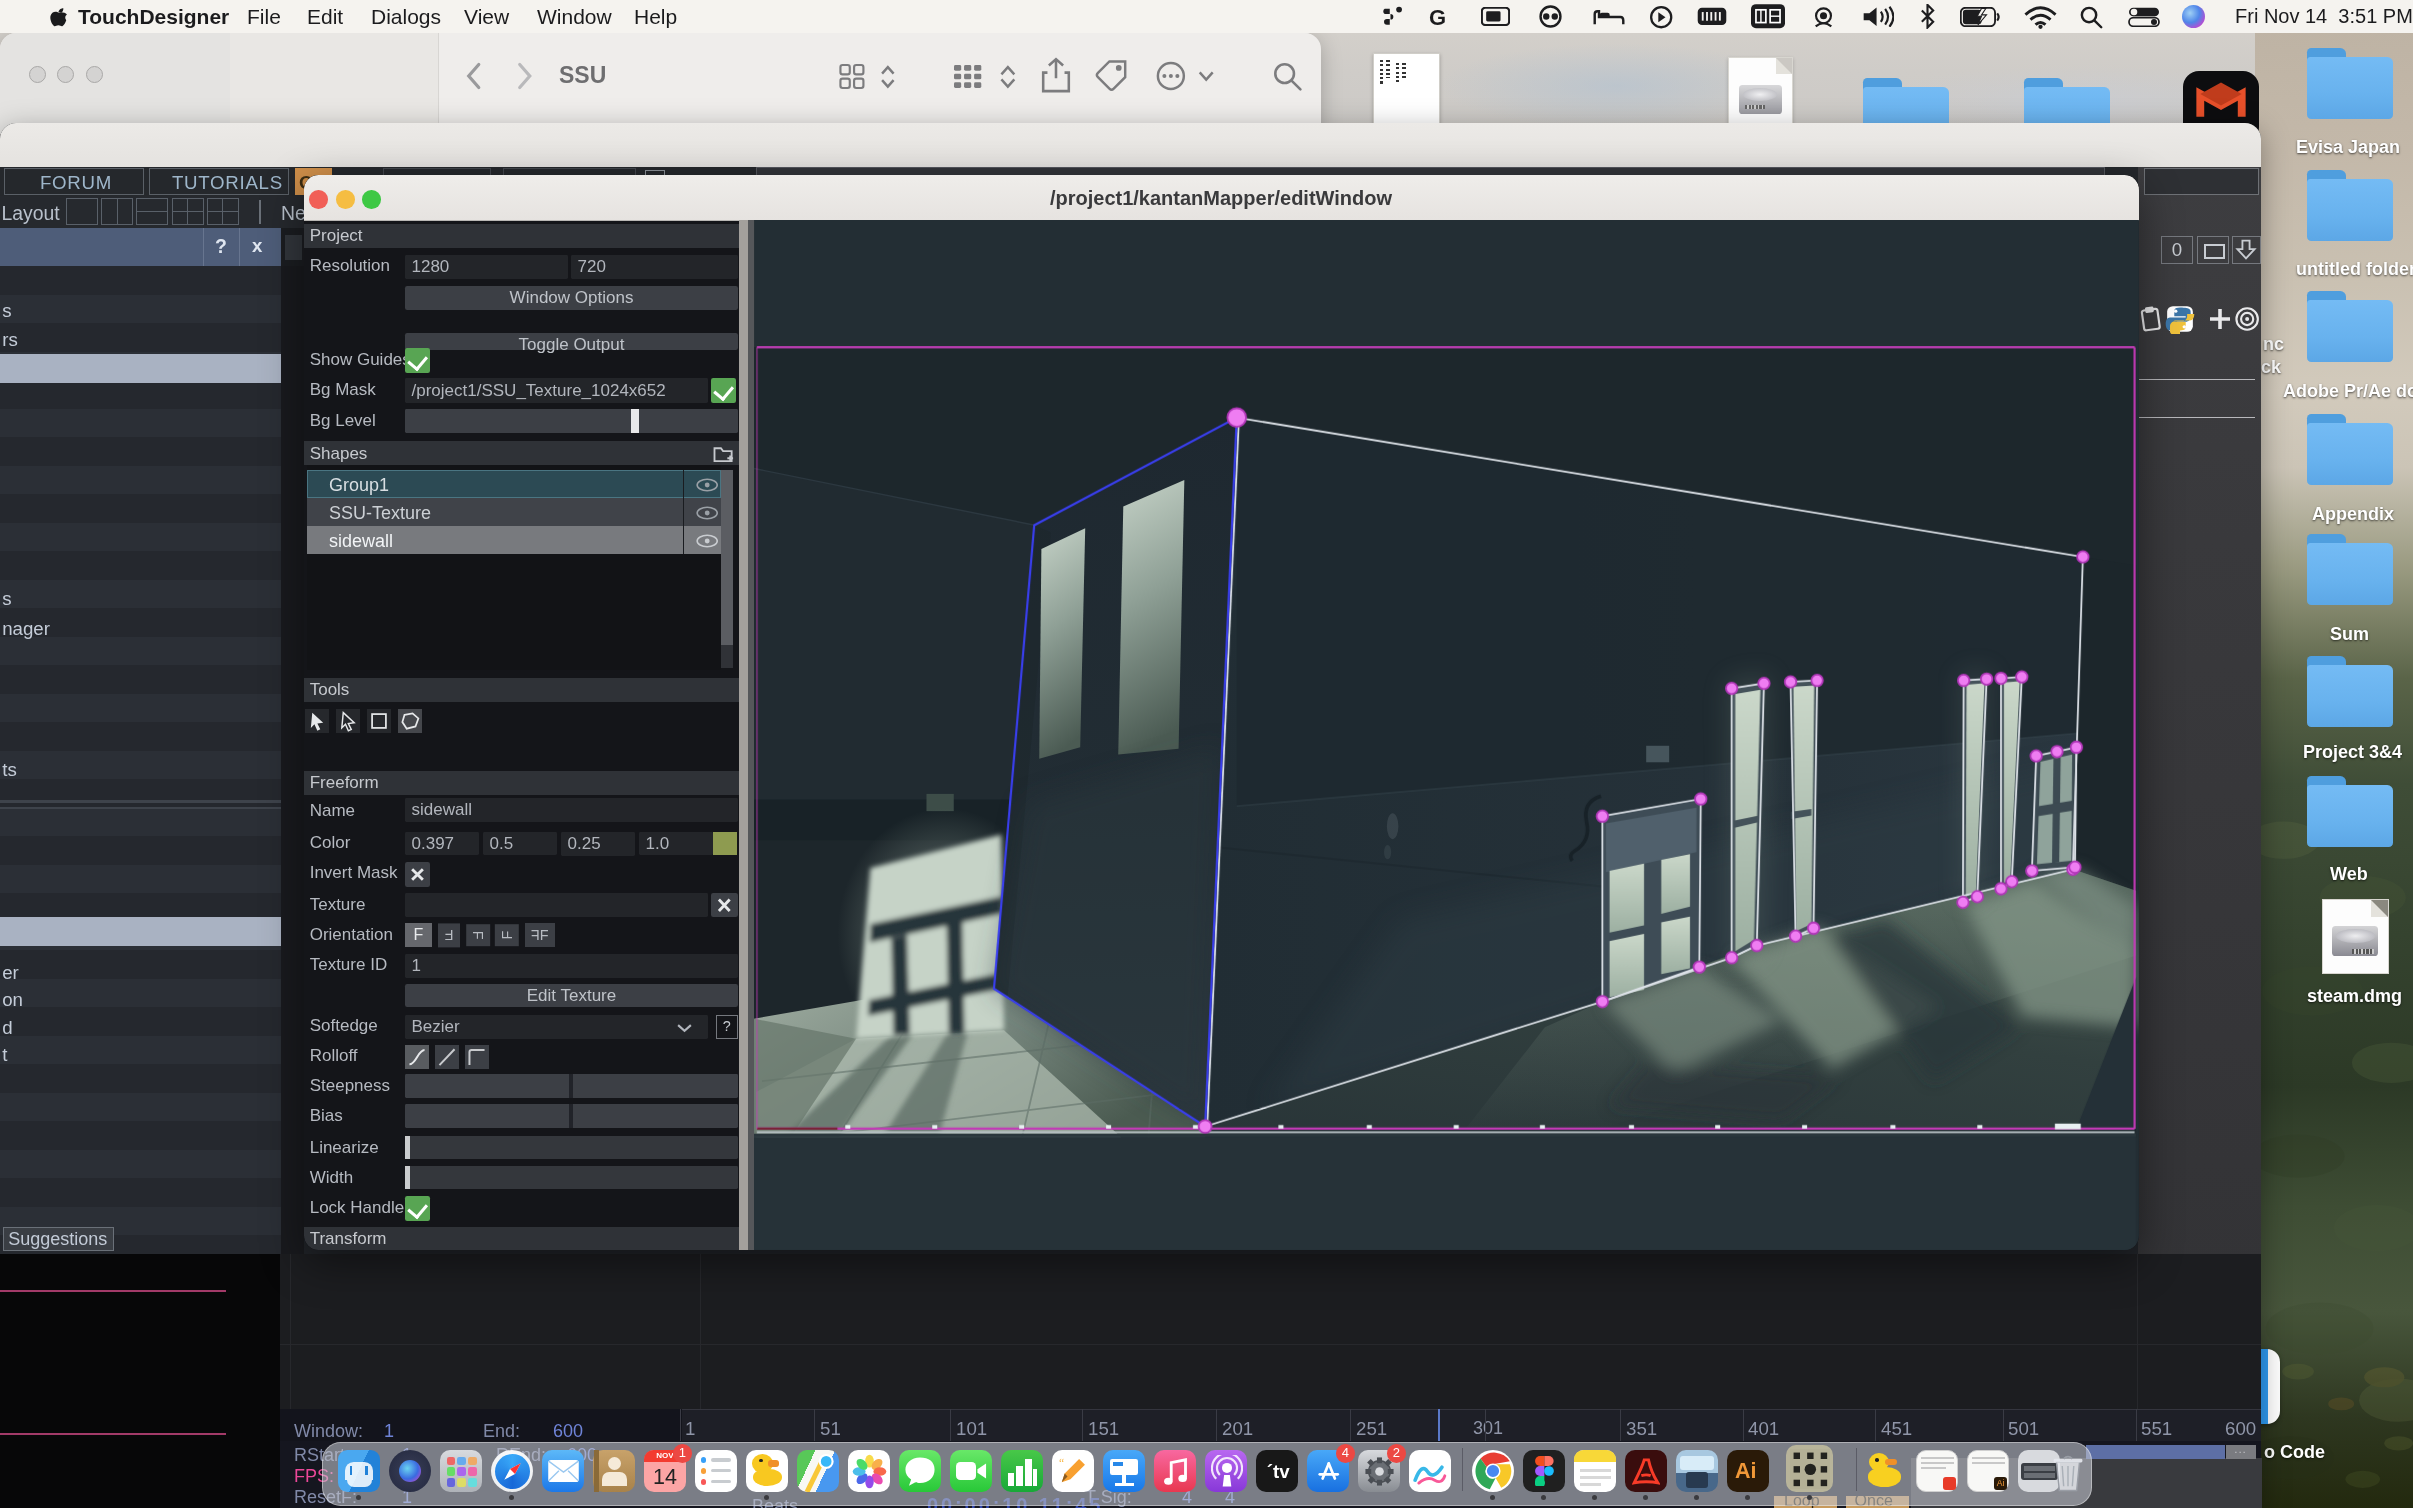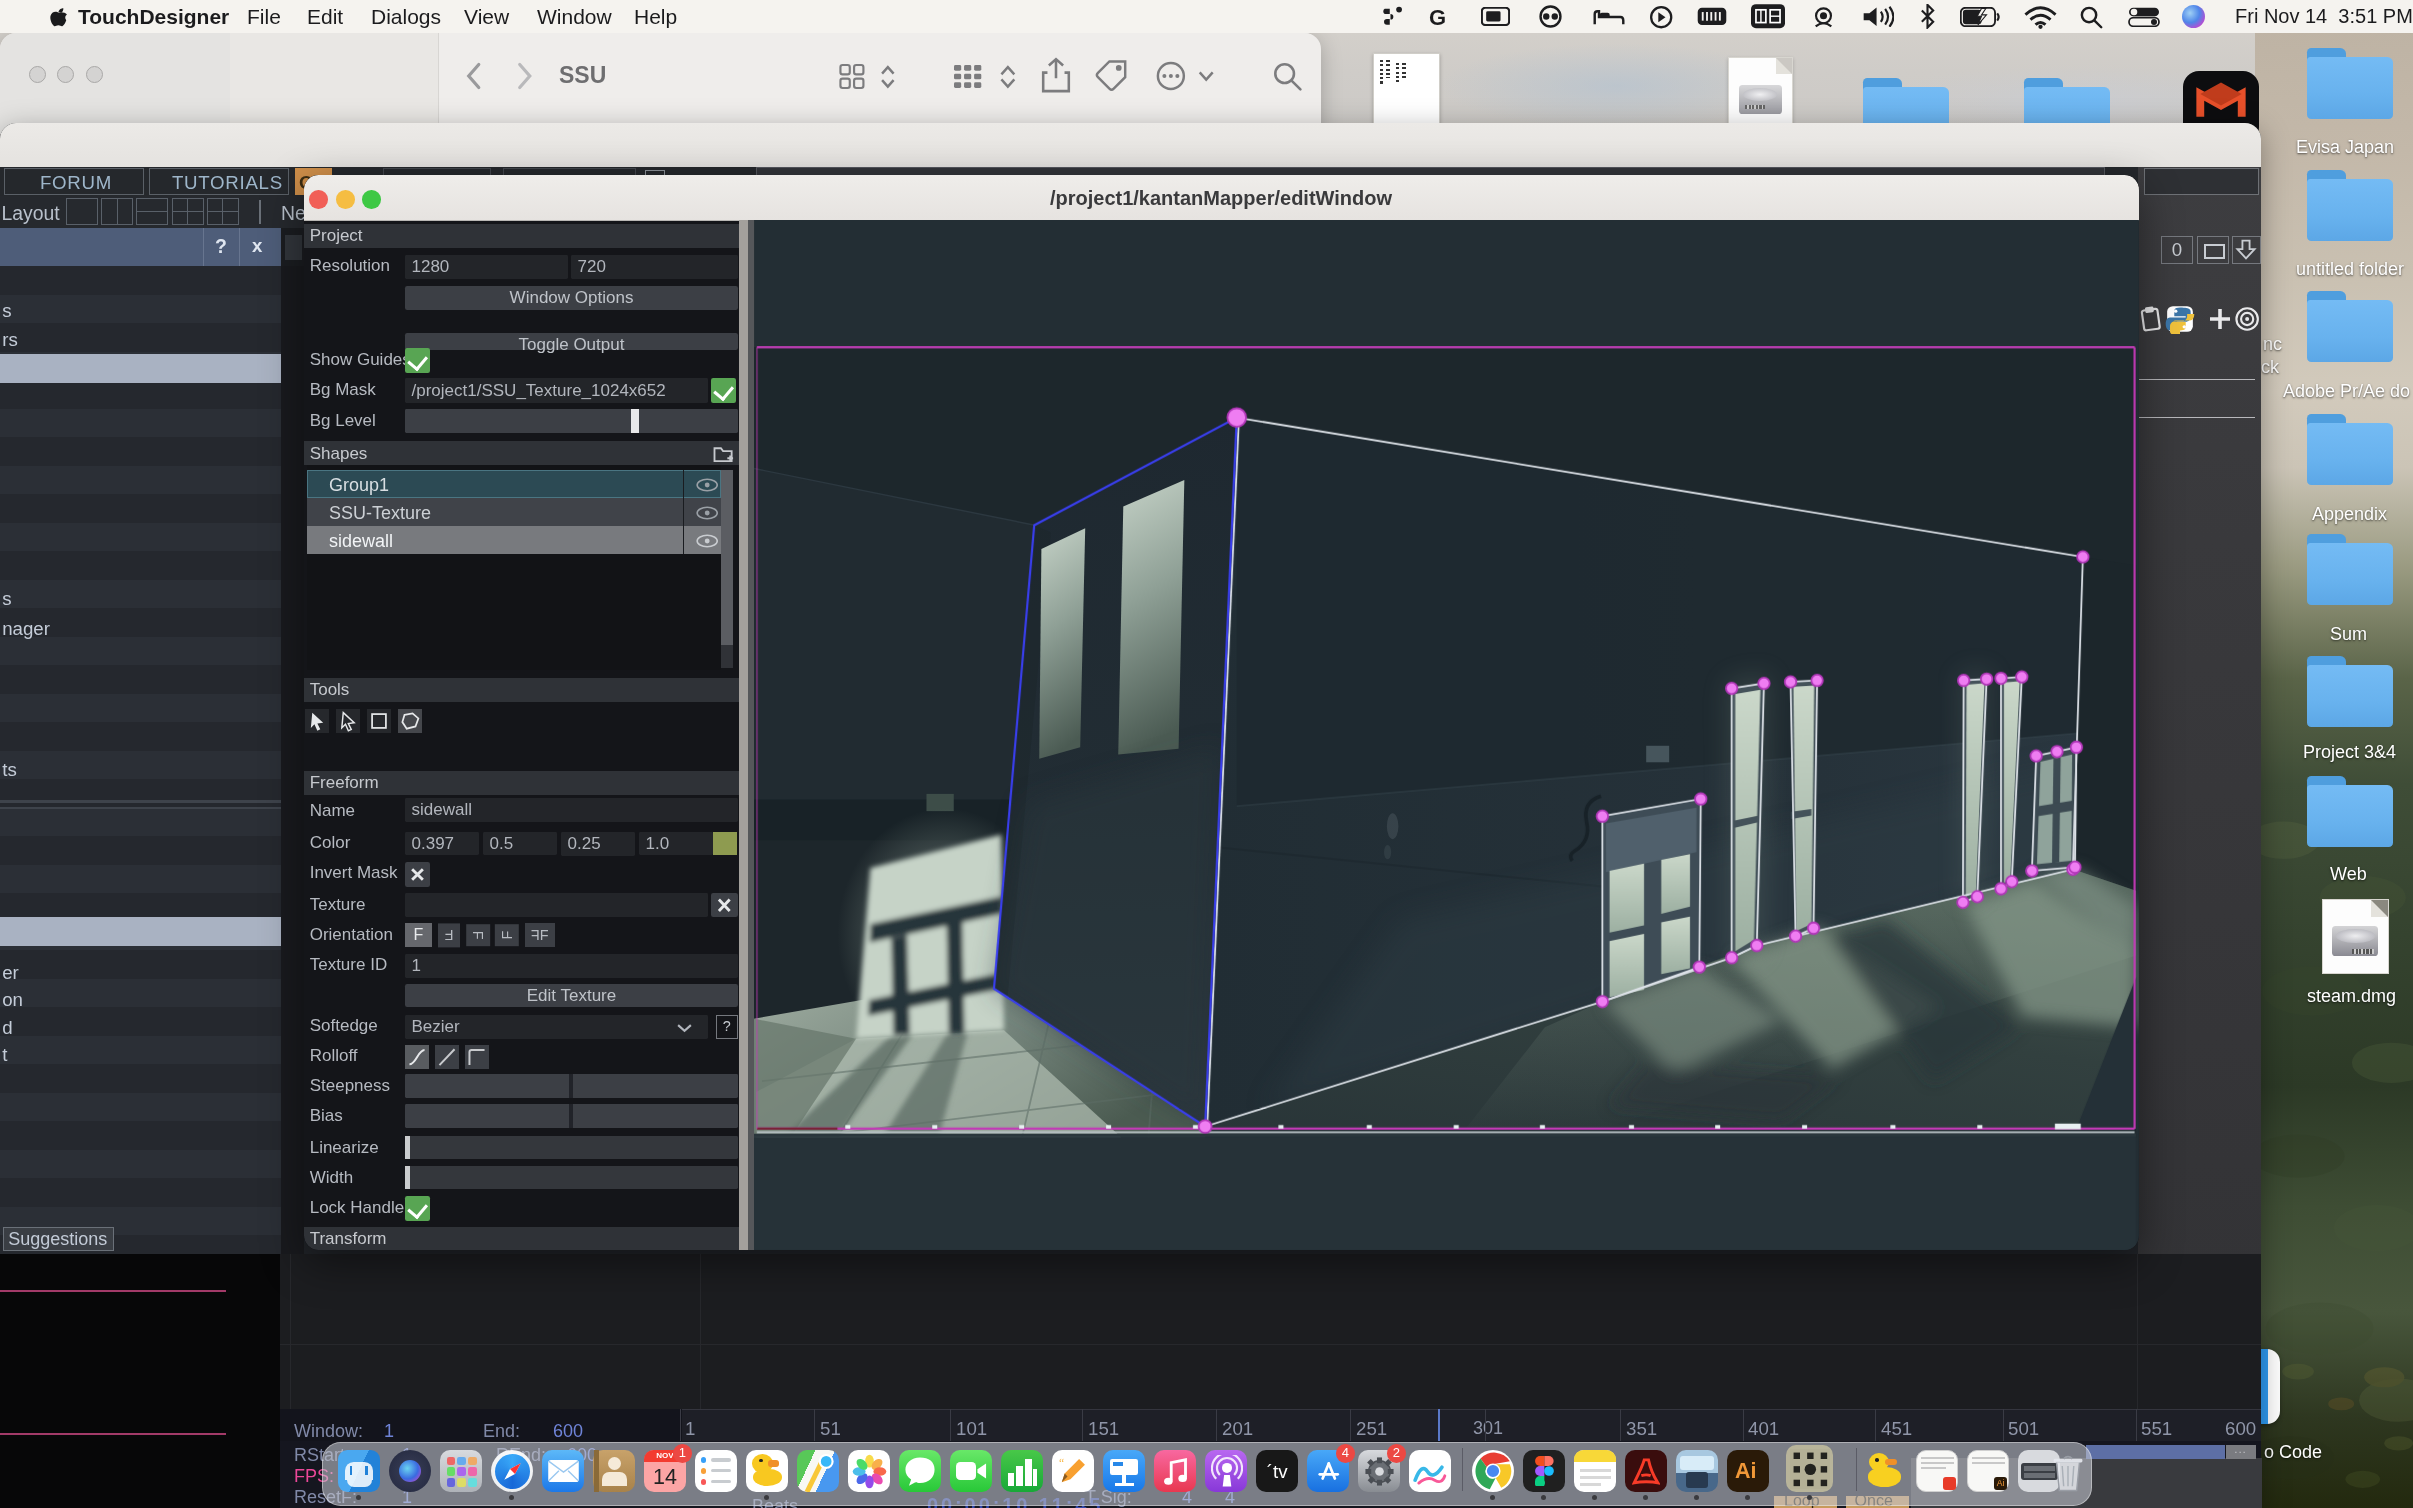--- a/index.html
+++ b/index.html
@@ -14,21 +14,21 @@
   .kbtn{position:absolute;background:#3c3f45;border-radius:2.2px;font-size:17px;color:#bfc3c9;text-align:center}
   .kslider{position:absolute;background:#3c3f45;border-radius:1.4px}
   .kcheck{position:absolute;width:25px;height:25px;background:#58a553;border-radius:2.2px}
   .kcheck:after{content:"";position:absolute;left:5.7px;top:3.6px;width:10px;height:14.4px;border:solid #fff;border-width:0 3.6px 3.6px 0;transform:rotate(40deg)}
   .ttl{position:absolute;font-size:18.7px;color:#9eb6ca;letter-spacing:0.7px}
   .tbox{position:absolute;border:1.4px solid #5a6067;box-sizing:border-box}
   .rowtx{position:absolute;left:2.2px;font-size:18.7px;color:#c4ccd8;white-space:nowrap}
   .folder{position:absolute;width:86px;height:70px}
   .folder .bk{position:absolute;left:0;top:0;width:39px;height:16px;background:#4f9ede;border-radius:4.3px 5.7px 0 0}
   .folder .bd{position:absolute;left:0;top:8.6px;width:86px;height:62px;background:linear-gradient(#74bbf4 0%,#68b2ee 60%,#5ca7e6 100%);border-radius:3.6px 5.7px 4.3px 4.3px}
-  .flab{position:absolute;font-size:18px;font-weight:normal;color:#fff;text-shadow:0 0.7px 2.2px rgba(0,0,0,.65);text-align:center;white-space:nowrap}
+  .flab{position:absolute;font-size:18px;font-weight:bold;color:#fff;text-shadow:0 0.7px 2.2px rgba(0,0,0,.65);text-align:center;white-space:nowrap}
   .di{position:absolute;top:1450px;width:42px;height:42px;border-radius:10px}
   .ddot{position:absolute;top:1495px;width:5px;height:5px;border-radius:50%;background:#3a3a3e}
   .badge{position:absolute;top:-5.7px;right:-5.7px;width:18.7px;height:18.7px;border-radius:50%;background:#ec4843;color:#fff;font-size:13px;text-align:center;line-height:18.7px}
 </style>
 </head>
 <body>
 
 <div class="abs" id="wp-top" style="left:0;top:0;width:2413px;height:180px;
   background:linear-gradient(180deg,#d6d2cc 0%,#cfccc8 40%,#c9c7c4 100%)"></div>
 <div class="abs" style="left:1437px;top:43px;width:359px;height:86px;border-radius:50%;
@@ -882,21 +882,21 @@
 
 <div class="di" style="left:1205px;background:linear-gradient(#b868f0,#8838d8)">
   <svg class="abs" style="left:5.7px;top:5px" width="32" height="33" viewBox="0 0 44 46">
     <circle cx="22" cy="18" r="7" fill="#fff"></circle>
     <path d="M12 28 a14 14 0 1 1 20 0 M7 33 a21 21 0 1 1 30 0" fill="none" stroke="#fff" stroke-width="3" opacity=".85"></path>
     <path d="M18 28 h8 l2 16 h-12 z" fill="#fff"></path>
   </svg>
 </div>
 
 <div class="di" style="left:1256px;background:#181818">
-  <div class="txt" style="left:10.8px;top:10.8px;font-size:18.7px;color:#fff;font-weight:normal">´tv</div>
+  <div class="txt" style="left:10.8px;top:10.8px;font-size:18.7px;color:#fff;font-weight:bold">´tv</div>
 </div>
 
 <div class="di" style="left:1307px;background:linear-gradient(#48a8f8,#1870e0)">
   <svg class="abs" style="left:6.5px;top:6.5px" width="29.5" height="29.5" viewBox="0 0 41 41">
     <g stroke="#fff" stroke-width="3.8" stroke-linecap="round">
           <line x1="12" y1="30" x2="20.5" y2="9"></line>
           <line x1="29" y1="30" x2="20.5" y2="9"></line>
           <line x1="8" y1="24" x2="33" y2="24"></line>
         </g>
   </svg>

